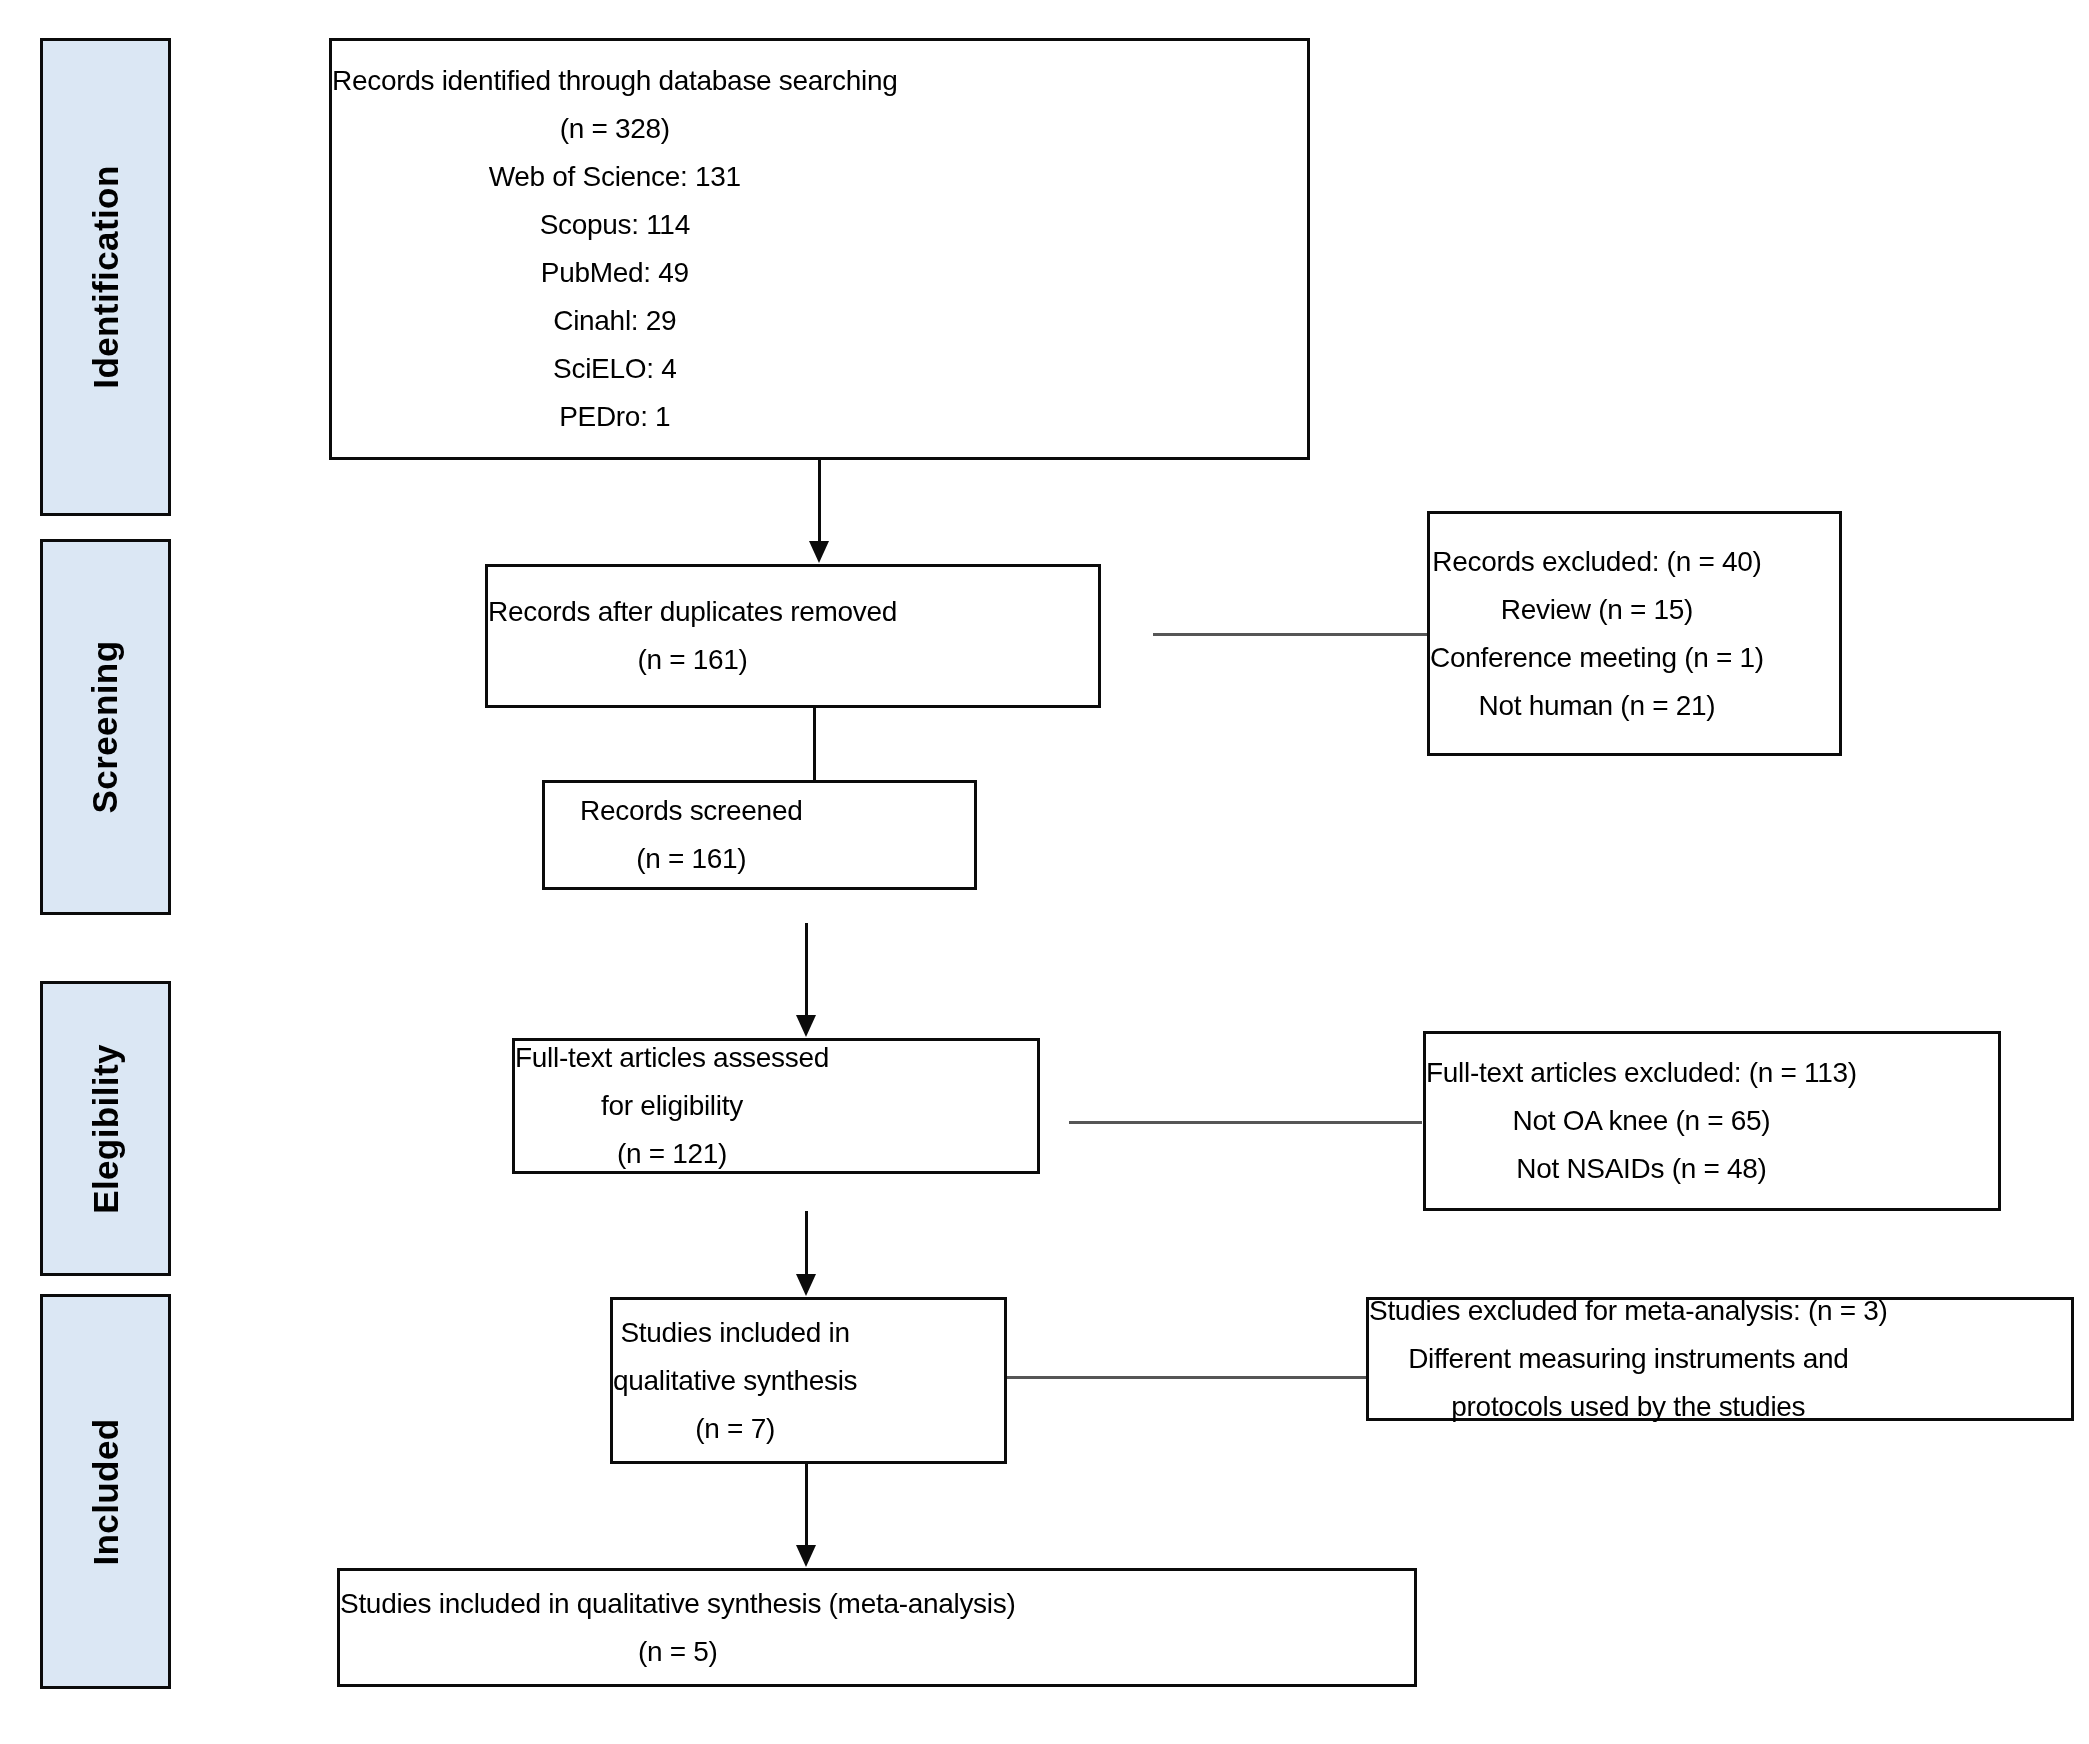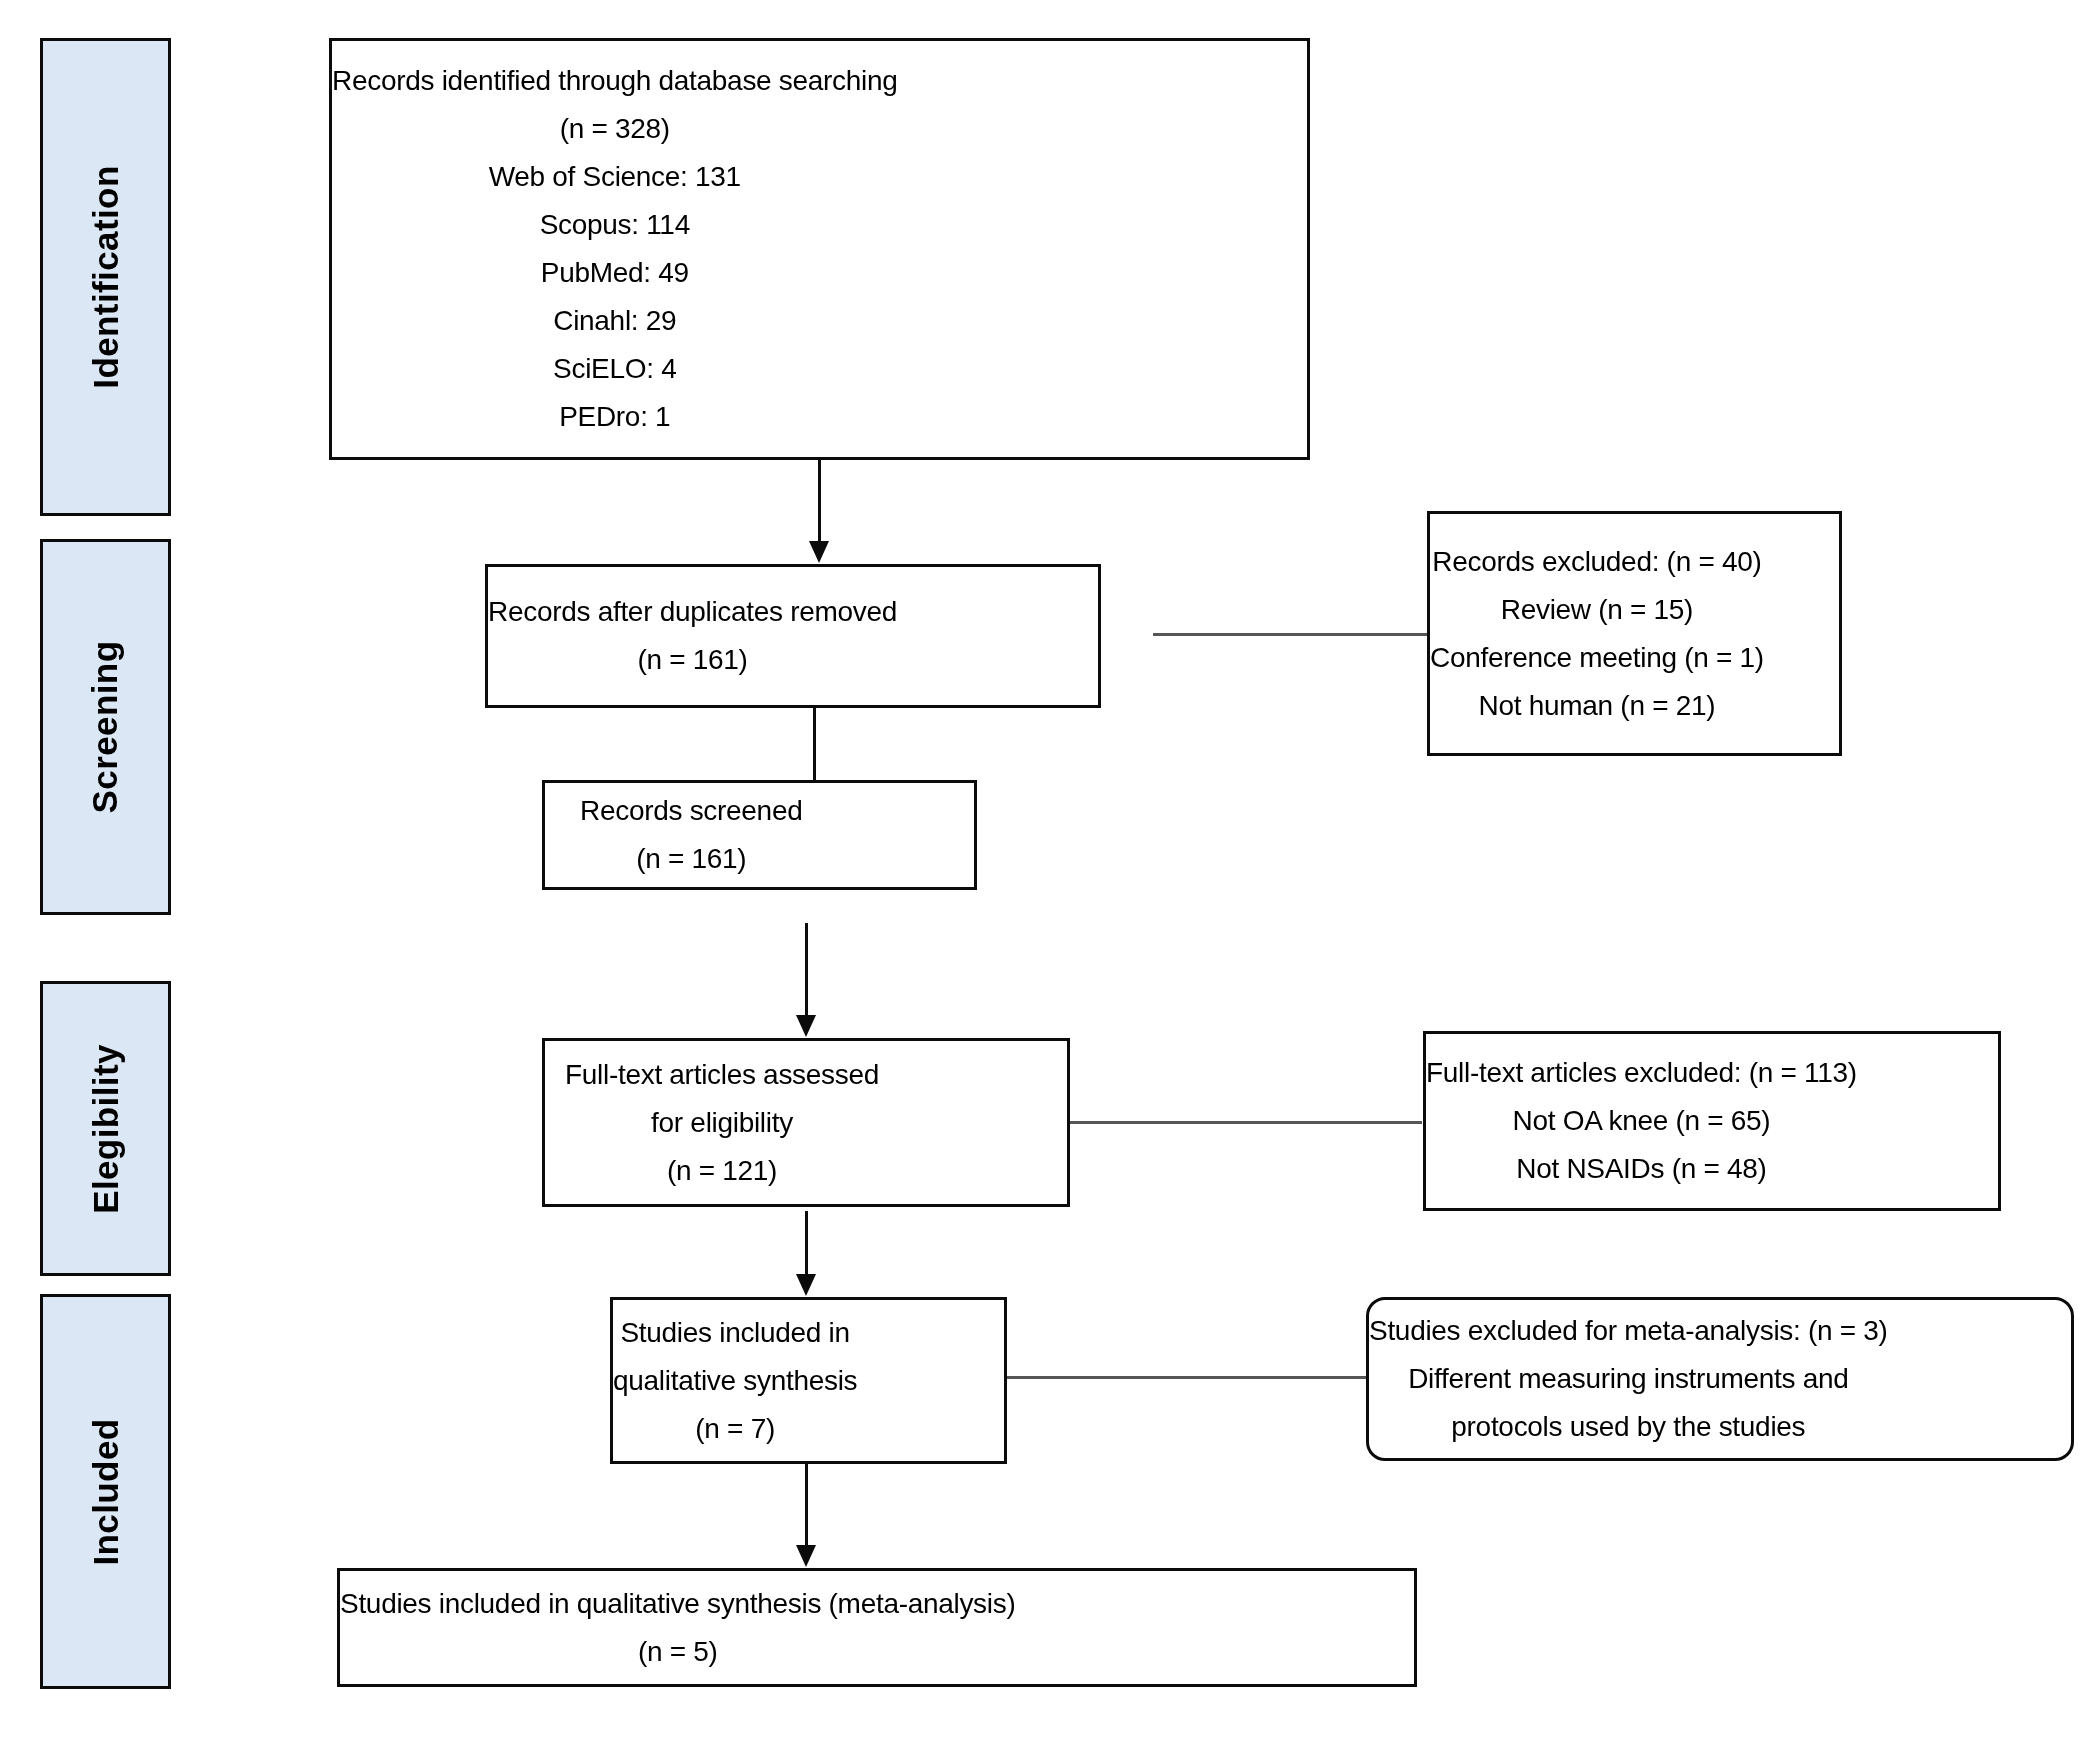--- a/index.html
+++ b/index.html
@@ -125,39 +125,39 @@
 Review (n = 15)
 Conference meeting (n = 1)
 Not human (n = 21)</div>
   </div>
 
   <div class="fbox" style="left:542px;top:780px;width:435px;height:110px;padding-left:35px;">
     <div class="txt">Records screened
 (n = 161)</div>
   </div>
 
-  <div class="fbox" style="left:542px;top:1038px;width:528px;height:169px;padding-left:20px;">
+  <div class="fbox" style="left:512px;top:1038px;width:528px;height:136px;">
     <div class="txt">Full-text articles assessed
 for eligibility
 (n = 121)</div>
   </div>
 
   <div class="fbox" style="left:1423px;top:1031px;width:578px;height:180px;">
     <div class="txt">Full-text articles excluded: (n = 113)
 Not OA knee (n = 65)
 Not NSAIDs (n = 48)</div>
   </div>
 
   <div class="fbox" style="left:610px;top:1297px;width:397px;height:167px;">
     <div class="txt">Studies included in
 qualitative synthesis
 (n = 7)</div>
   </div>
 
-  <div class="fbox" style="left:1366px;top:1297px;width:708px;height:164px;border-radius:19px;">
+  <div class="fbox" style="left:1366px;top:1297px;width:708px;height:124px;">
     <div class="txt">Studies excluded for meta-analysis: (n = 3)
 Different measuring instruments and
 protocols used by the studies</div>
   </div>
 
   <div class="fbox" style="left:337px;top:1568px;width:1080px;height:119px;">
     <div class="txt">Studies included in qualitative synthesis (meta-analysis)
 (n = 5)</div>
   </div>
 

